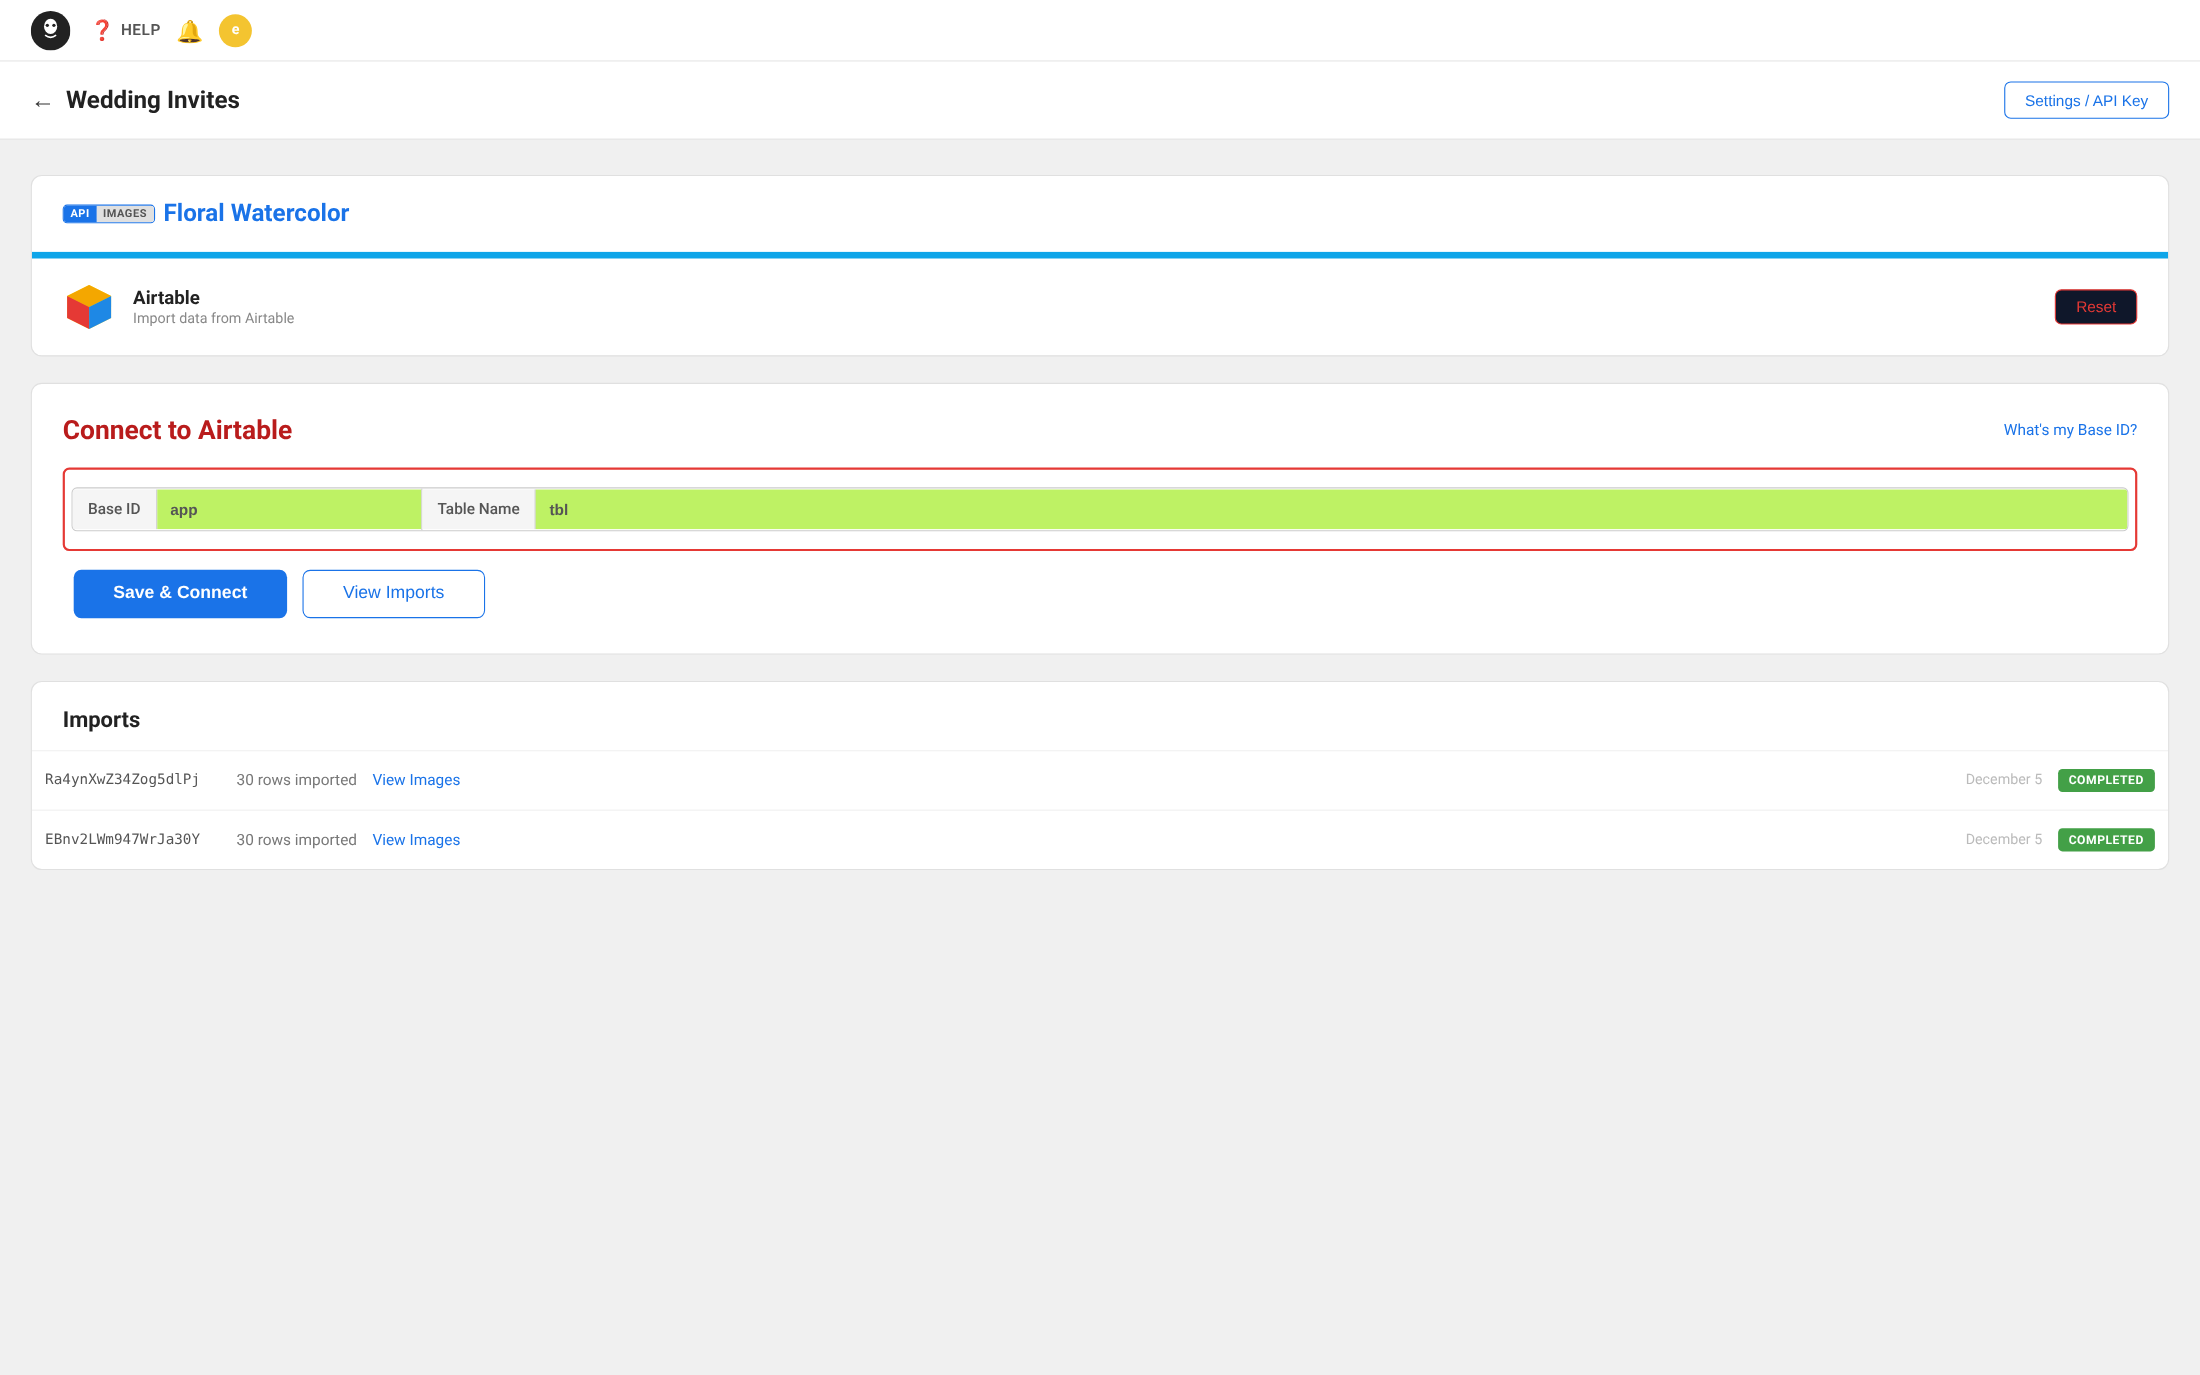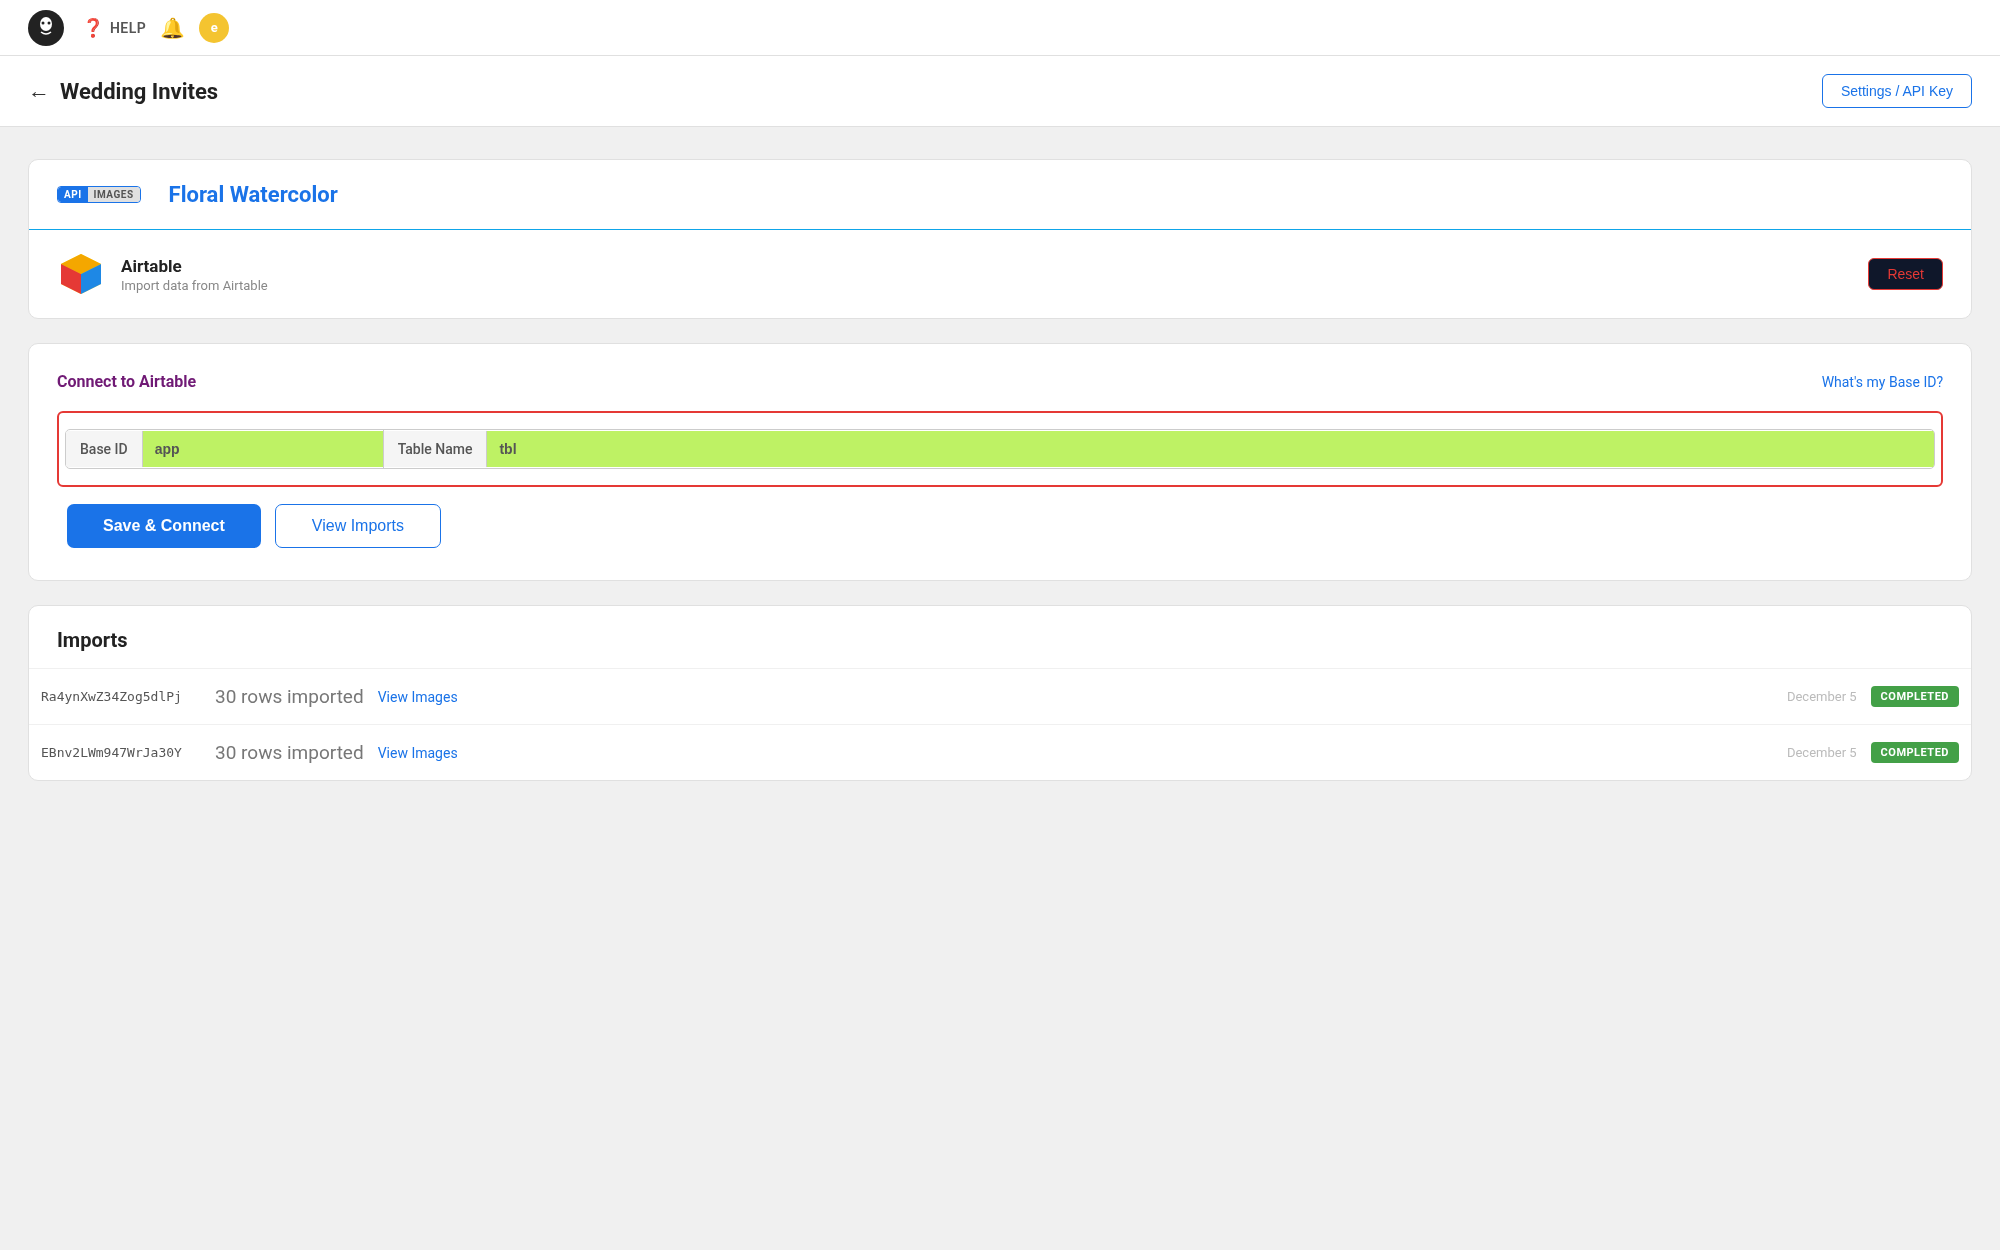--- a/index.html
+++ b/index.html
@@ -119,24 +119,24 @@
       background: #fff;
       border-radius: 10px;
       border: 1px solid #e0e0e0;
       margin-bottom: 24px;
       overflow: hidden;
     }
 
     
     .template-header {
       padding: 22px 28px;
-      border-bottom: 1px solid #0ea5e9;
-      display: flex;
-      align-items: center;
-      gap: 28px;
+      border-bottom: 6px solid #0ea5e9;
+      display: flex;
+      align-items: center;
+      gap: 8px;
     }
     .api-badge {
       background: #1a73e8;
       color: #fff;
       font-size: 10px;
       font-weight: 700;
       padding: 2px 6px;
       border-radius: 3px 0 0 3px;
       letter-spacing: 0.5px;
     }
@@ -203,23 +203,23 @@
     .connect-card {
       padding: 28px 28px 32px;
     }
     .connect-header {
       display: flex;
       align-items: center;
       justify-content: space-between;
       margin-bottom: 20px;
     }
     .connect-title {
-      font-size: 16px;
-      font-weight: 700;
-      color: #701a75;
+      font-size: 24px;
+      font-weight: 700;
+      color: #b91c1c;
     }
     .whats-base-id {
       font-size: 14px;
       color: #1a73e8;
       cursor: pointer;
       text-decoration: none;
     }
 
     .input-row-wrapper {
       border: 2px solid #e53935;
@@ -305,21 +305,21 @@
       border-top: 1px solid #f0f0f0;
       gap: 14px;
     }
     .import-id {
       font-size: 13px;
       color: #555;
       font-family: monospace;
       min-width: 160px;
     }
     .import-rows-text {
-      font-size: 19px;
+      font-size: 14px;
       color: #777;
     }
     .view-images-link {
       font-size: 14px;
       color: #1a73e8;
       cursor: pointer;
       text-decoration: none;
     }
     .import-date {
       font-size: 13px;

